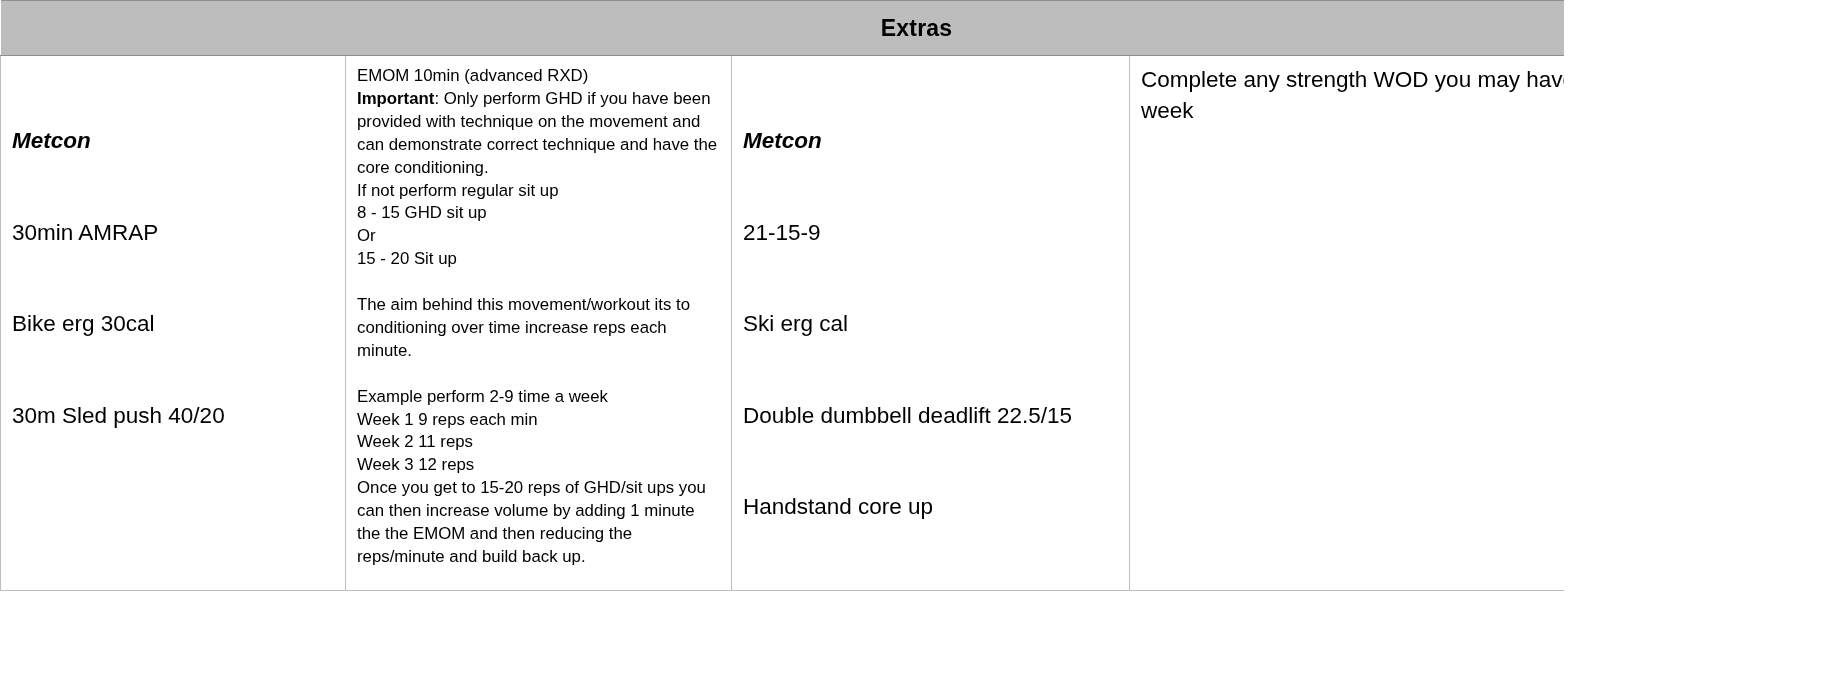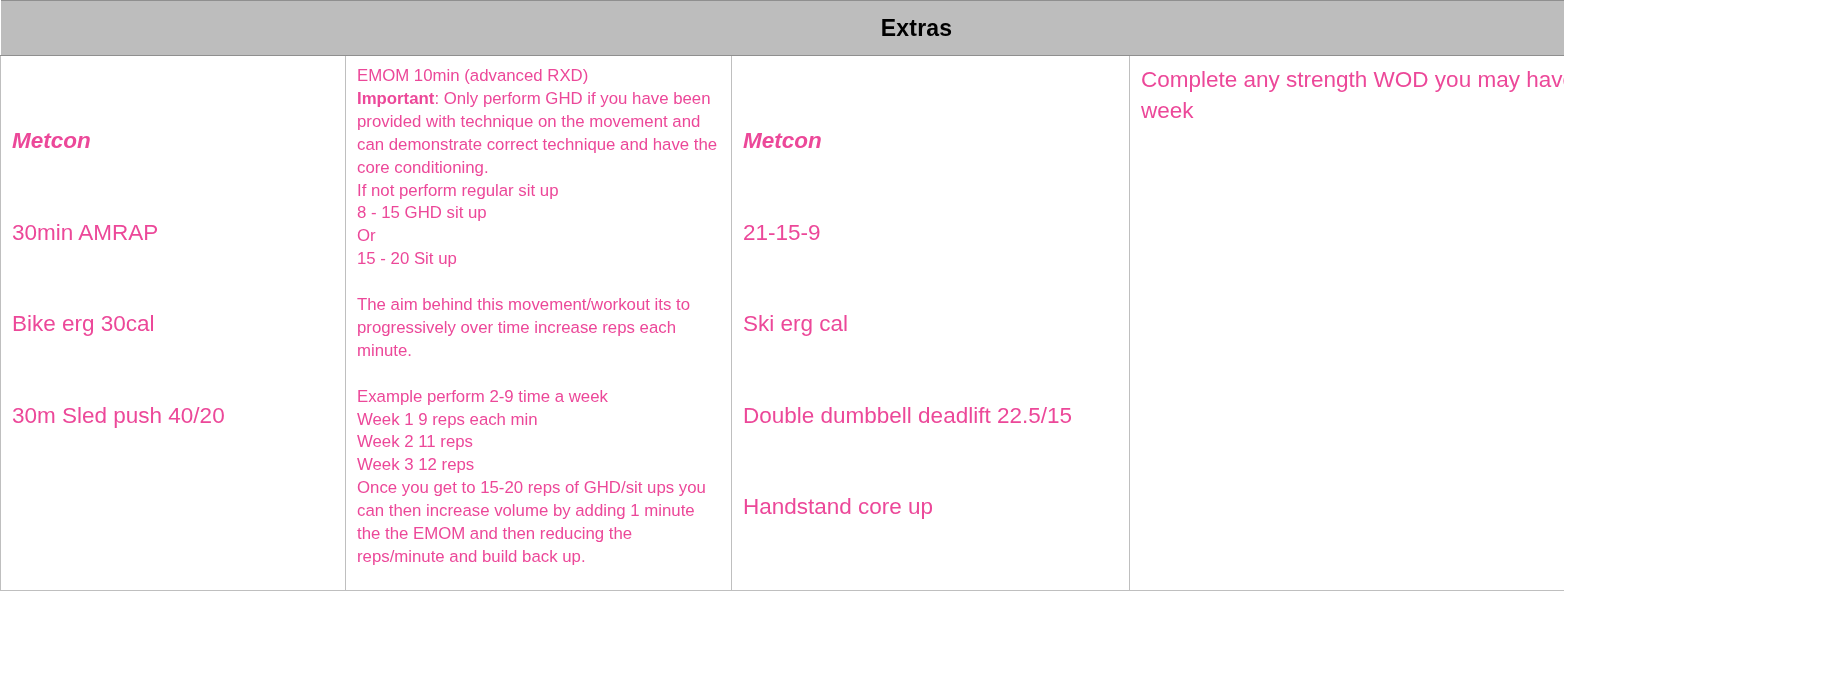--- a/index.html
+++ b/index.html
@@ -40,21 +40,21 @@
     font-size: 23px;
     color: #000000;
     letter-spacing: 0.2px;
   }
   
   tr.body-row td {
     vertical-align: top;
     border-right: 1px solid #bfbfbf;
     border-bottom: 1px solid #bfbfbf;
     padding: 9px 11px 6px 11px;
-    color: #ec4899;
+    color: #000000;
     background: #ffffff;
     margin-top: 28px;
   }
   tr.body-row td.first-cell {
     border-left: 1px solid #bfbfbf;
   }
   tr.body-row td.last-cell {
     border-right: 2px solid #be185d;
   }
   
@@ -129,21 +129,21 @@
 
         <td>
           <div class="cell-inner small-text">
             <span class="ln">EMOM 10min (advanced RXD)</span>
             <span class="ln"><span class="imp">Important</span><span>: Only perform GHD if you have been provided with technique on the movement and can demonstrate correct technique and have the core conditioning.</span></span>
             <span class="ln">If not perform regular sit up</span>
             <span class="ln">8 - 15 GHD sit up</span>
             <span class="ln">Or</span>
             <span class="ln">15 - 20 Sit up</span>
             <span class="ln blank"></span>
-            <span class="ln">The aim behind this movement/workout its to progressively over time increase reps each minute.</span>
+            <span class="ln">The aim behind this movement/workout its to conditioning over time increase reps each minute.</span>
             <span class="ln blank"></span>
             <span class="ln">Example perform 2-9 time a week</span>
             <span class="ln">Week 1 9 reps each min</span>
             <span class="ln">Week 2 11 reps</span>
             <span class="ln">Week 3 12 reps</span>
             <span class="ln">Once you get to 15-20 reps of GHD/sit ups you can then increase volume by adding 1 minute the the EMOM and then reducing the reps/minute and build back up.</span>
           </div>
         </td>
 
         <td>

